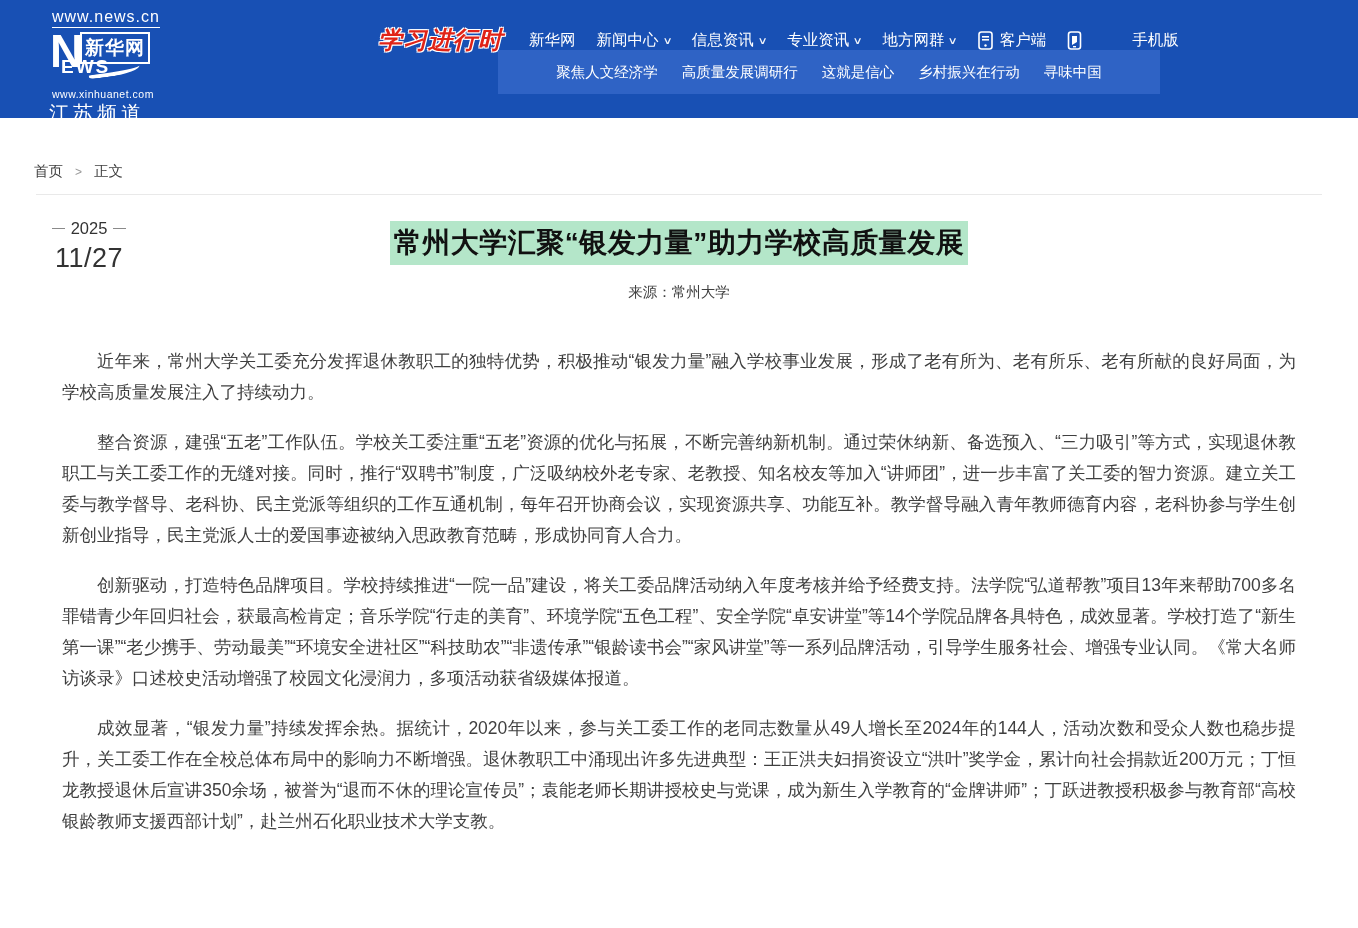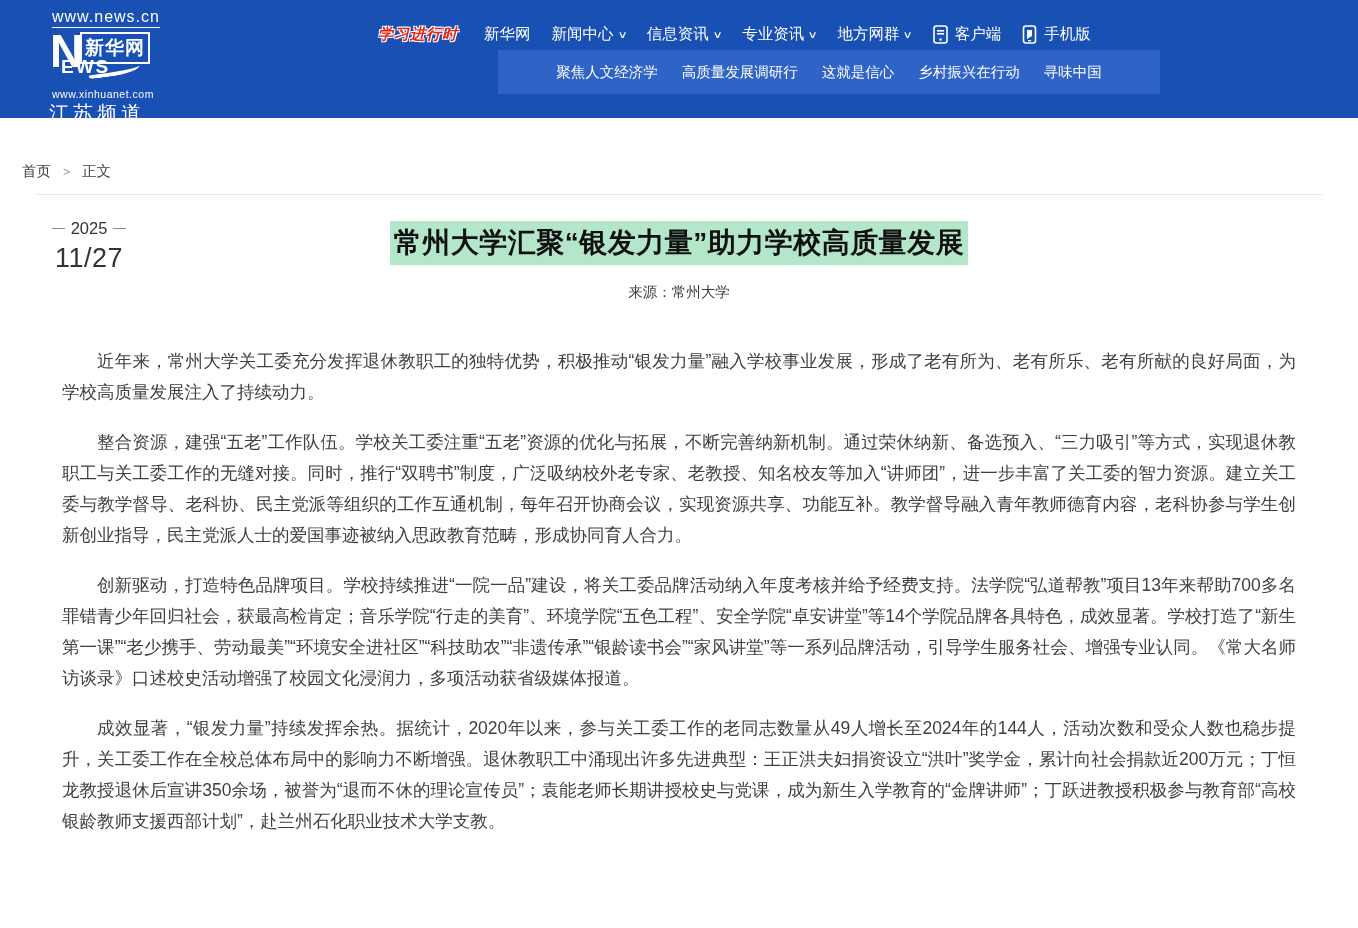--- a/index.html
+++ b/index.html
@@ -13,34 +13,34 @@
   .logo-mark { position: relative; height: 52px; margin-top: 2px; cursor: pointer; }
   .logo-n { position: absolute; left: 2px; top: -2px; font-size: 46px; font-weight: bold; line-height: 1; }
   .logo-xhw { position: absolute; left: 32px; top: 2px; font-size: 19px; font-weight: bold; letter-spacing: 1px; border: 2px solid #fff; padding: 1px 3px; }
   .logo-ews { position: absolute; left: 13px; top: 26px; font-size: 19px; font-weight: bold; letter-spacing: 2px; }
   .logo-swoosh { position: absolute; left: 40px; top: 34px; width: 52px; height: 12px; border-bottom: 4px solid #fff; border-radius: 0 0 60% 20%; transform: rotate(-8deg); }
   .logo-url { font-size: 10.5px; margin-top: 6px; margin-left: 4px; letter-spacing: 0.5px; }
   .channel-name { font-size: 20px; letter-spacing: 4px; margin-left: 1px; cursor: pointer; }
   .channel-url { font-size: 11.5px; margin-top: 3px; margin-left: 2px; letter-spacing: 0.5px; }
 
   .nav-row { position: absolute; left: 378px; top: 24px; display: flex; align-items: center; }
-  .campaign-badge { font-size: 15px; font-weight: bold; font-style: italic; color: #e02317; letter-spacing: 1px; margin-right: 26px; cursor: pointer;
+  .campaign-badge { font-size: 24px; font-weight: bold; font-style: italic; color: #e02317; letter-spacing: 1px; margin-right: 26px; cursor: pointer;
     text-shadow: -1px -1px 0 #fff, 1px -1px 0 #fff, -1px 1px 0 #fff, 1px 1px 0 #fff; white-space: nowrap; }
   .nav-items { display: flex; align-items: center; }
   .nav-item { display: flex; align-items: center; color: #fff; font-size: 15.5px; margin-right: 21px; cursor: pointer; white-space: nowrap; }
-  .nav-item:last-child { margin-right: 8px; }
+  .nav-item:last-child { margin-right: 8px; gap: 43px; }
   .chevron { font-size: 10px; margin-left: 5px; transform: scaleX(1.4); opacity: 0.95; }
   .nav-ico { width: 15px; height: 19px; margin-right: 7px; display: inline-block; }
 
   .subnav { position: absolute; left: 498px; top: 50px; width: 662px; height: 44px; background: #2f63c5;
     display: flex; align-items: center; justify-content: center; }
   .subnav-item { color: #fff; font-size: 14.5px; margin: 0 12px; cursor: pointer; white-space: nowrap; }
 
   
-  .breadcrumb { padding: 44px 0 0 22px; font-size: 14.5px; color: #404040; height: 76px; }
+  .breadcrumb { padding: 44px 0 0 22px; font-size: 14.5px; color: #404040; height: 76px; margin-left: 12px; }
   .breadcrumb .bc-home { cursor: pointer; }
   .breadcrumb .bc-sep { color: #999; margin: 0 8px; font-size: 12px; }
   .divider { margin: 0 36px; border-bottom: 1px solid #e9e9e9; }
 
   
   .article-head { position: relative; padding-top: 26px; }
   .date-box { position: absolute; left: 46px; top: 24px; width: 86px; text-align: center; color: #333; }
   .date-year { display: flex; align-items: center; justify-content: center; font-size: 16.5px; }
   .date-year::before, .date-year::after { content: ""; display: inline-block; width: 16px; border-top: 1.5px solid #8a8a8a; margin: 0 6px; }
   .date-md { font-size: 27px; margin-top: 5px; letter-spacing: 0.5px; }

